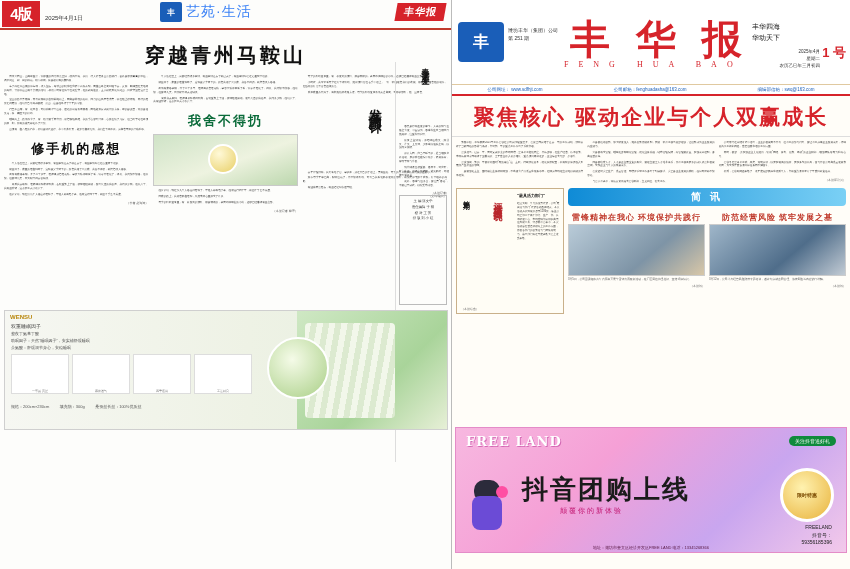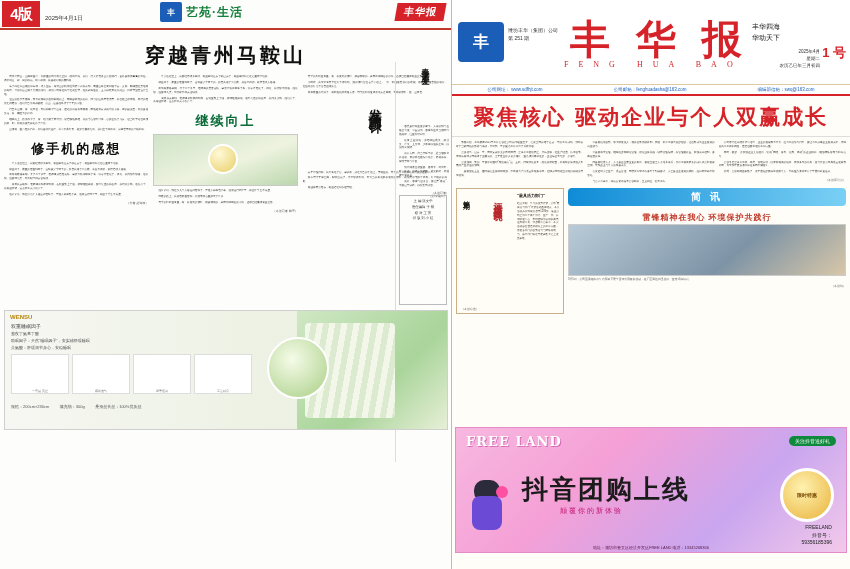--- a/index.html
+++ b/index.html
@@ -41,21 +41,21 @@
     position: absolute; left: 160px; top: 2px;
     display: flex; align-items: center; gap: 4px;
   }
   .mini-mark {
     width: 22px; height: 20px; background: #1a5eb8;
     border-radius: 2px; color: #fff; font-size: 8px;
     display: flex; align-items: center; justify-content: center;
     font-weight: bold;
   }
   .lp-section-title {
-    font-size: 12px; font-weight: bold; color: #15803d;
+    font-size: 14px; font-weight: normal; color: #3b82f6;
     letter-spacing: 1px;
   }
   .lp-flag {
     position: absolute; right: 6px; top: 3px;
     background: #d6232a; color: #fff;
     font-size: 10px; font-weight: bold;
     padding: 2px 8px; transform: skewX(-10deg);
     letter-spacing: 1px;
   }
   .lp-body {
@@ -377,21 +377,21 @@
           <div class="byline">（作者 赵海涛）</div>
         </div>
 
         <div class="col">
           <div class="tiny">
             <p>一个人活在世上，总要经历很多事情。有些事情过去了就过去了，有些事情却会在心里留下痕迹。</p>
             <p>前些日子，家里的老座钟坏了。这钟是父亲留下的，跟着我搬了三次家。我舍不得扔，就想着找人修修。</p>
             <p>街角有家修表铺，开了二十多年。老师傅戴着老花镜，拿放大镜仔细看了看，说零件老化了，得换。我问能不能修，他说能，但要等几天，因为配件得去省城找。</p>
             <p>一周后我去取钟。老师傅把钟擦得锃亮，齿轮重新上了油，摆锤轻轻晃动，发出久违的滴答声。我问多少钱，他说八十。我有些惊讶，这么费工夫才收八十。</p>
           </div>
-          <div class="sub-headline">继续向上</div>
+          <div class="sub-headline">我舍不得扔</div>
           <div class="photo-box round"></div>
           <div class="tiny">
             <p>他笑笑说，现在没几个人修这种老钟了，年轻人都买电子表。他做这行四十年，就图个手艺不荒废。</p>
             <p>回家的路上，我抱着那座老钟，忽然觉得心里踏实了许多。</p>
             <p>母亲的针线笸箩里，有一枚发黄的顶针。那是铜做的，表面布满细密的小坑，边缘已经磨得有些变形。</p>
           </div>
           <div class="byline">（本报记者 整理）</div>
         </div>
 
         <div class="col">
@@ -524,20 +524,26 @@
 
       <div class="news-col">
         <div class="briefs-head">简 讯</div>
         <div class="two-photos">
           <div style="flex:1;">
             <div class="news-title red">雷锋精神在我心  环境保护共践行</div>
             <div class="np np1"></div>
             <div class="np-cap">3月5日，公司团委组织青年志愿者开展学雷锋志愿服务活动，在厂区周边清理垃圾、宣传环保知识。</div>
             <div class="rp-note">（本报讯）</div>
           </div>
+          <div style="flex:1;">
+            <div class="news-title red">防范经营风险  筑牢发展之基</div>
+            <div class="np np2"></div>
+            <div class="np-cap">3月12日，公司举办经营风险防范专题培训，邀请专家就合同管理、法律风险等内容进行讲解。</div>
+            <div class="rp-note">（本报讯）</div>
+          </div>
         </div>
       </div>
     </div>
 
     <div class="rp-ad">
       <div class="rp-ad-free">FREE LAND</div>
       <div class="rp-ad-green">关注抖音送好礼</div>
       <div class="mascot">
         <div class="head"></div>
           <div class="body"></div>

